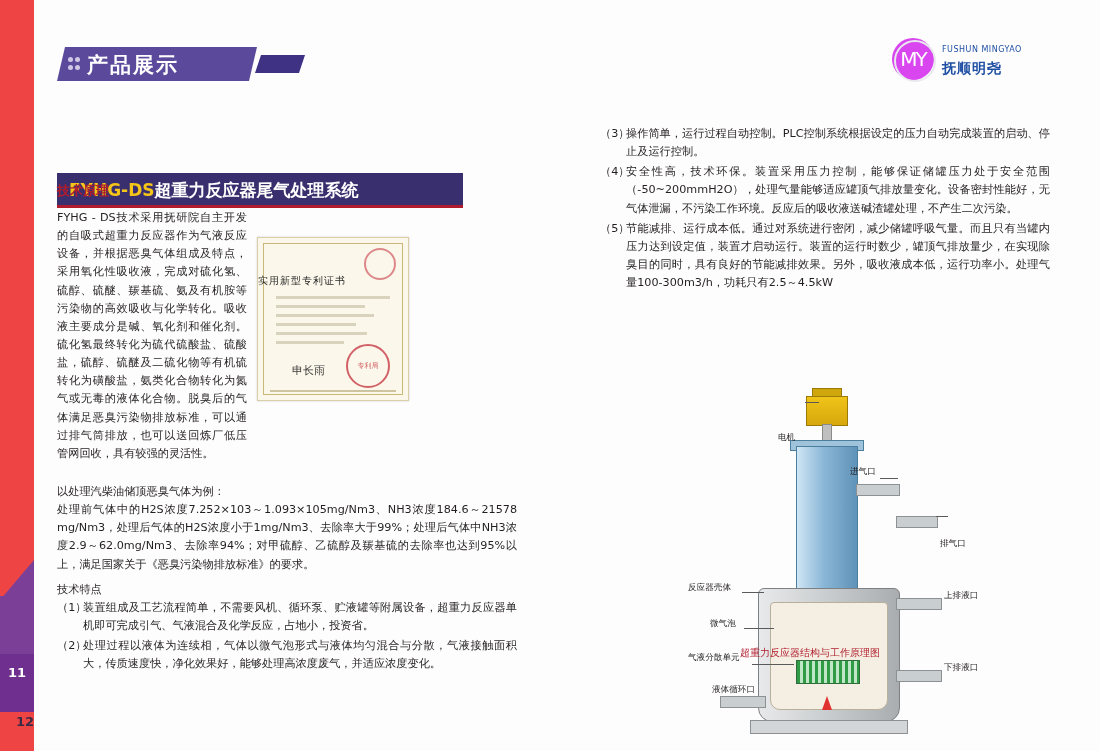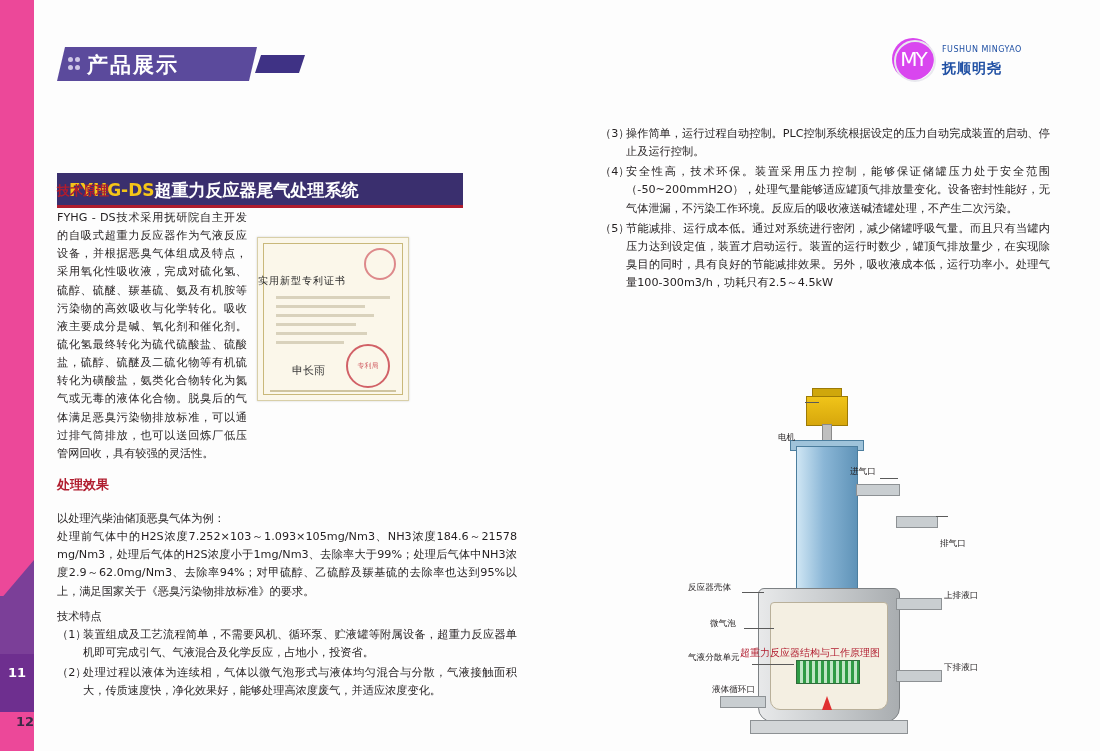--- a/index.html
+++ b/index.html
@@ -21,21 +21,21 @@
     background: #fdfdfd;
   }
 
   
   .left-edge {
     position: absolute;
     left: 0;
     top: 0;
     width: 34px;
     height: 751px;
-    background: #ec4899;
+    background: #ef4444;
   }
   .edge-band {
     position: absolute;
     left: 0;
     width: 34px;
     background: #7b3f98;
   }
   .edge-band.top {
     top: 596px;
     height: 58px;
@@ -477,21 +477,20 @@
             <div></div>
         </div>
         <div class="c-sign">申长雨</div>
         <div class="c-stamp">专利局</div>
         <div class="c-footline"></div>
       </div>
       <p class="body-text" style="width:190px;">FYHG - DS技术采用抚研院自主开发的自吸式超重力反应器作为气液反应设备，并根据恶臭气体组成及特点，采用氧化性吸收液，完成对硫化氢、硫醇、硫醚、羰基硫、氨及有机胺等污染物的高效吸收与化学转化。吸收液主要成分是碱、氧化剂和催化剂。硫化氢最终转化为硫代硫酸盐、硫酸盐，硫醇、硫醚及二硫化物等有机硫转化为磺酸盐，氨类化合物转化为氮气或无毒的液体化合物。脱臭后的气体满足恶臭污染物排放标准，可以通过排气筒排放，也可以送回炼厂低压管网回收，具有较强的灵活性。</p>
     </div>
 
     <div class="gap-m"></div>
-    <h3 class="sec-head">处理效果</h3>
     <div class="gap-s"></div>
     <p class="body-text">以处理汽柴油储顶恶臭气体为例：</p>
     <p class="body-text">处理前气体中的H2S浓度7.252×103～1.093×105mg/Nm3、NH3浓度184.6～21578 mg/Nm3，处理后气体的H2S浓度小于1mg/Nm3、去除率大于99%；处理后气体中NH3浓度2.9～62.0mg/Nm3、去除率94%；对甲硫醇、乙硫醇及羰基硫的去除率也达到95%以上，满足国家关于《恶臭污染物排放标准》的要求。</p>
     <div class="gap-s"></div>
     <p class="body-text">技术特点</p>
     <div class="list-item">
       <span class="marker">（1）</span>
       <span class="itext">装置组成及工艺流程简单，不需要风机、循环泵、贮液罐等附属设备，超重力反应器单机即可完成引气、气液混合及化学反应，占地小，投资省。</span>
     </div>
     <div class="list-item">

